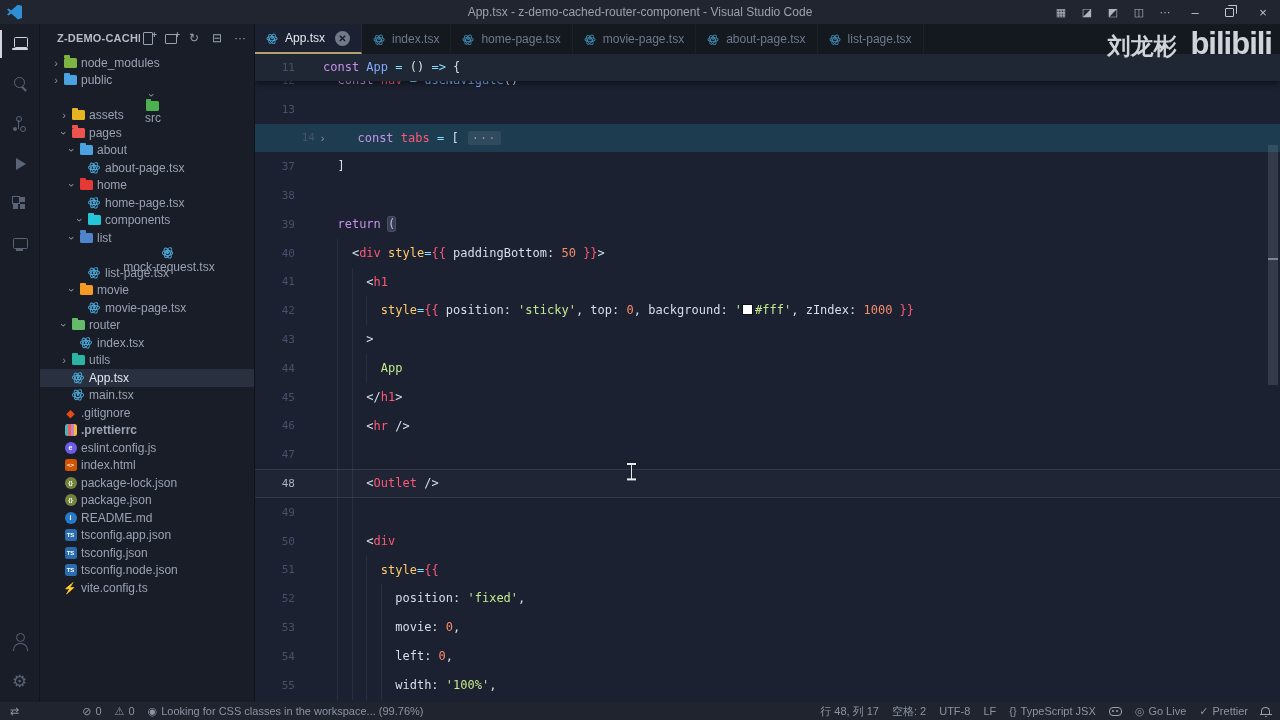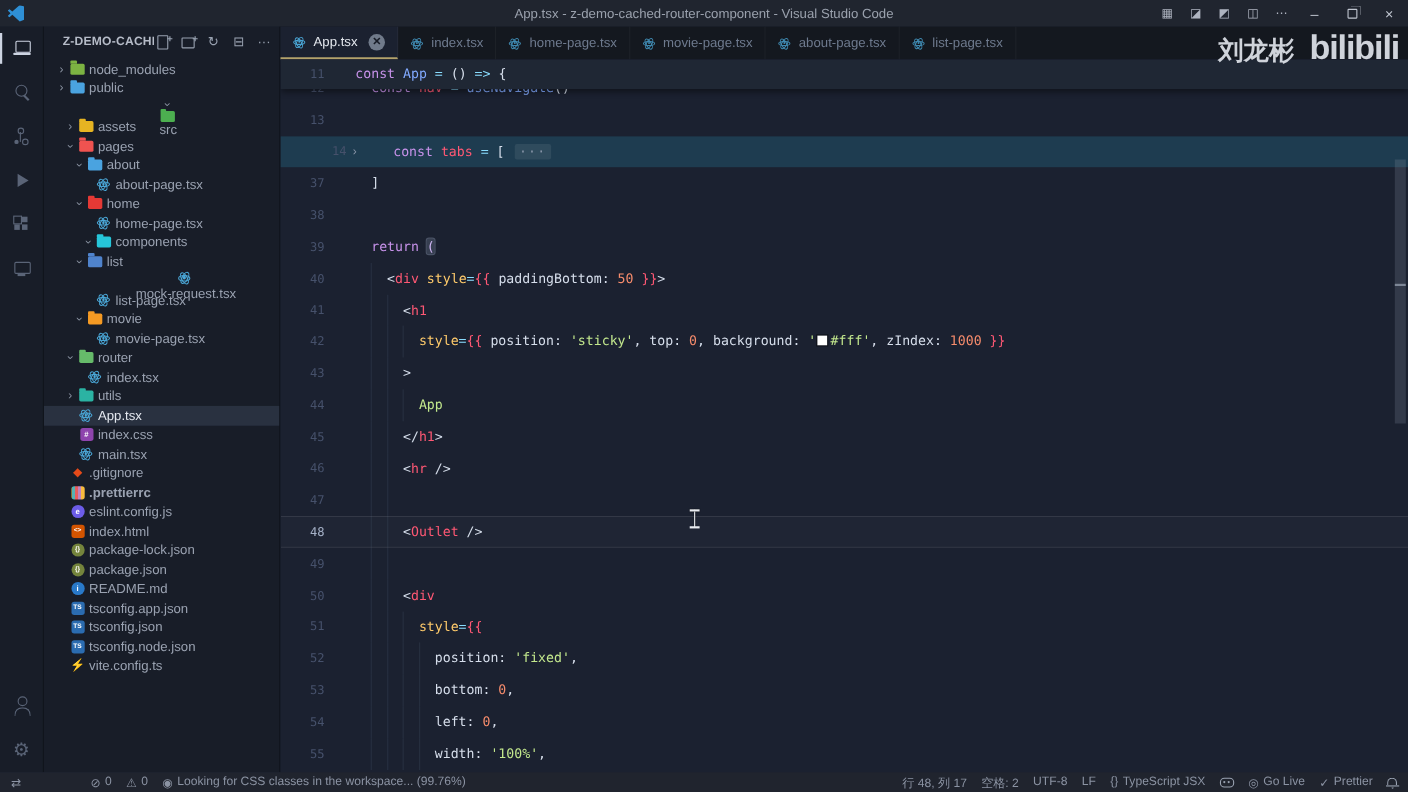--- a/index.html
+++ b/index.html
@@ -361,27 +361,20 @@
               <i></i>
               <i></i>
               <i></i>
             </span>
           </span>
           <span class="flabel">App.tsx</span>
         </div>
         <div class="row" style="padding-left: 18px;">
           <span class="twisty"></span>
           <span class="fic">
-            <span class="badge" style="background: rgb(142, 68, 173);">#</span>
-          </span>
-          <span class="flabel">index.css</span>
-        </div>
-        <div class="row" style="padding-left: 18px;">
-          <span class="twisty"></span>
-          <span class="fic">
             <span class="ratom">
               <i></i>
               <i></i>
               <i></i>
             </span>
           </span>
           <span class="flabel">main.tsx</span>
         </div>
         <div class="row" style="padding-left: 10px;">
           <span class="twisty"></span>
@@ -642,21 +635,21 @@
             <span class="twist"></span>
             <span class="code"><span class="t-p">          position: </span><span class="t-g">'fixed'</span><span class="t-p">,</span></span>
           </div>
           <div class="line ">
             <span class="gd" style="left: 82.4px;"></span>
             <span class="gd" style="left: 96.8px;"></span>
             <span class="gd" style="left: 111.2px;"></span>
             <span class="gd" style="left: 125.6px;"></span>
             <span class="ln">53</span>
             <span class="twist"></span>
-            <span class="code"><span class="t-p">          bottom: </span><span class="t-o">0</span><span class="t-p">,</span></span>
+            <span class="code"><span class="t-p">          movie: </span><span class="t-o">0</span><span class="t-p">,</span></span>
           </div>
           <div class="line ">
             <span class="gd" style="left: 82.4px;"></span>
             <span class="gd" style="left: 96.8px;"></span>
             <span class="gd" style="left: 111.2px;"></span>
             <span class="gd" style="left: 125.6px;"></span>
             <span class="ln">54</span>
             <span class="twist"></span>
             <span class="code"><span class="t-p">          left: </span><span class="t-o">0</span><span class="t-p">,</span></span>
           </div>

